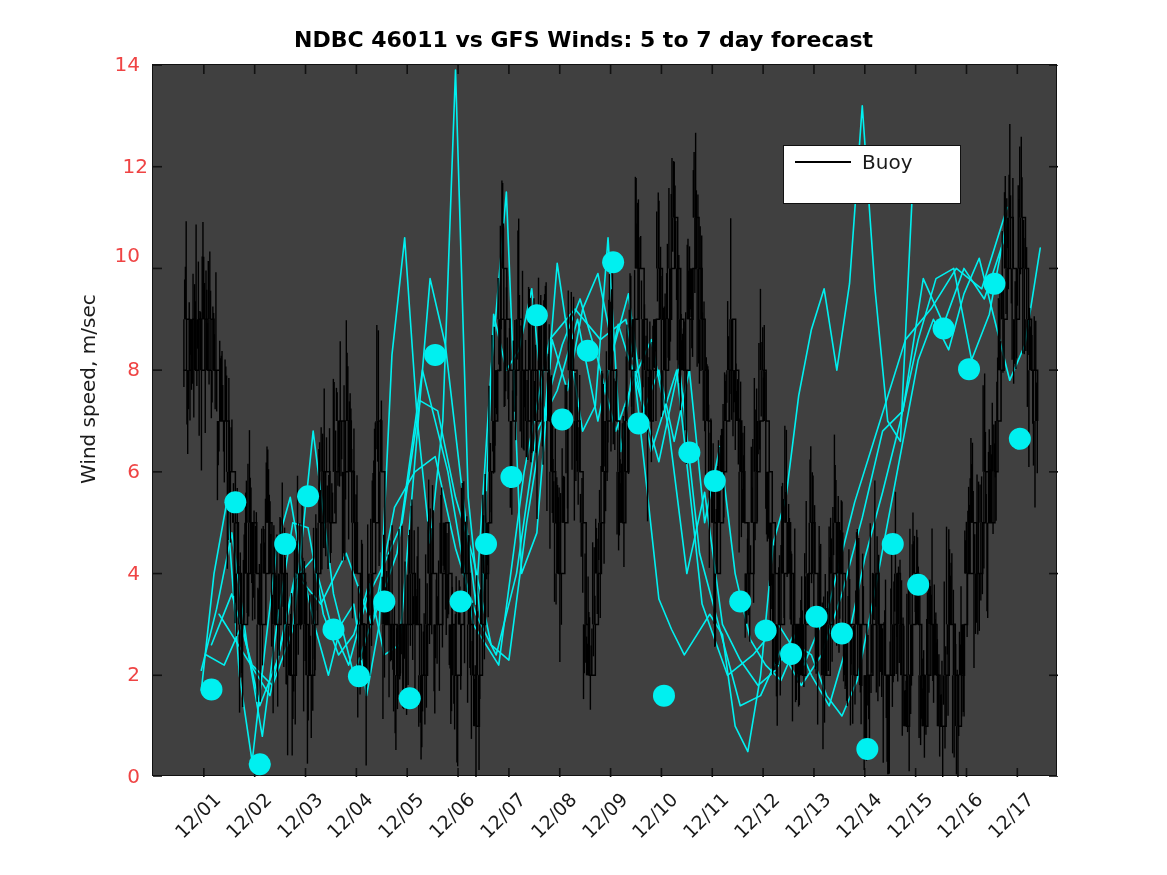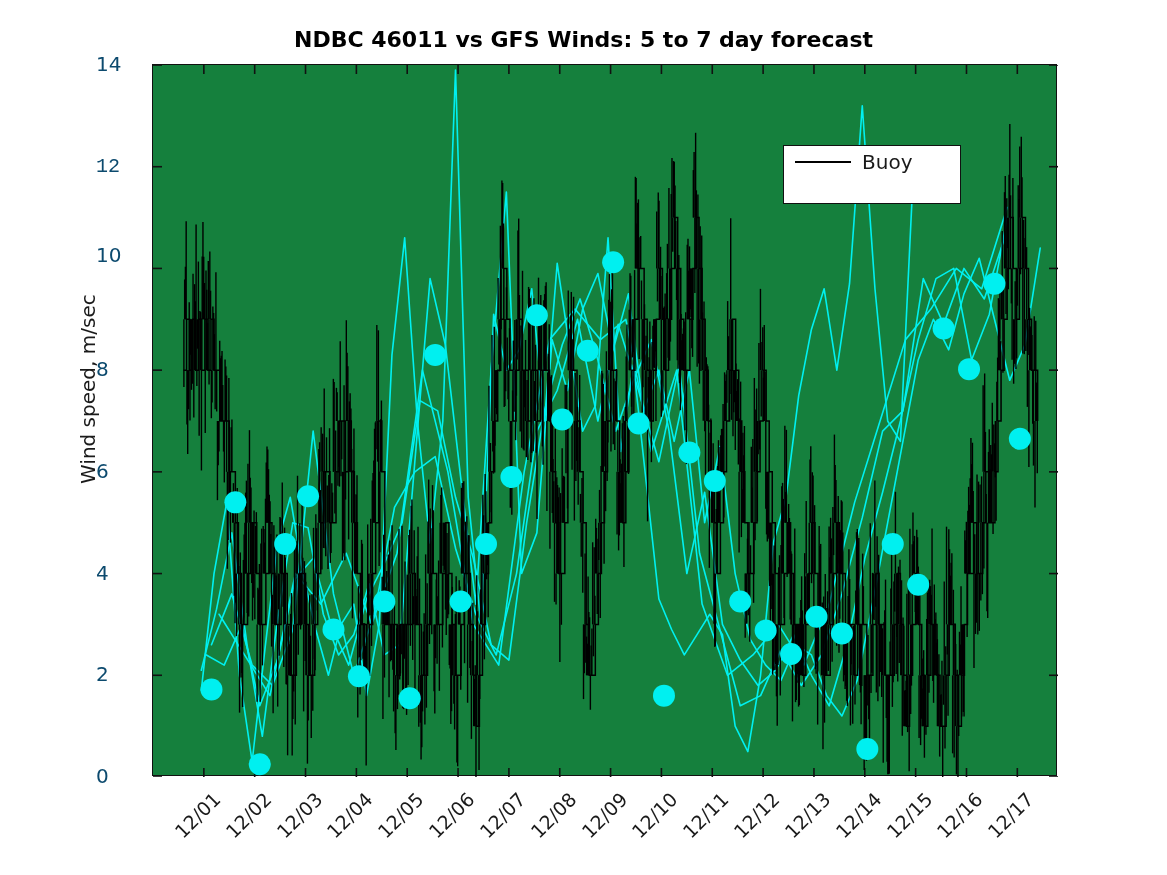--- a/index.html
+++ b/index.html
@@ -27,37 +27,37 @@
     letter-spacing: 0px;
   }
   #plot-frame {
     position: absolute;
     left: 152px;
     top: 64px;
     width: 905px;
     height: 712px;
     border: 1.6px solid #111111;
     box-sizing: border-box;
-    background: #15803d;
+    background: #404040;
   }
   #plot-svg {
     position: absolute;
     left: 0;
     top: 0;
     width: 905px;
     height: 712px;
     display: block;
   }
   .ytick-label {
     position: absolute;
     right: 0;
     width: 44px;
-    text-align: left;
+    text-align: right;
     font-size: 20px;
-    color: #0c4a6e;
+    color: #ef4444;
     transform: translateY(-50%);
   }
   #ylabel {
     position: absolute;
     left: -76px;
     top: 420px;
     font-size: 20px;
     color: #1a1a1a;
     transform: rotate(-90deg);
     transform-origin: left top;
@@ -1342,21 +1342,21 @@
     </div>
   </div>
 
   <div id="ytick-holder">
       <div class="ytick-label" style="left: 96px; width: 44px; top: 776px;">0</div>
       <div class="ytick-label" style="left: 96px; width: 44px; top: 674.286px;">2</div>
       <div class="ytick-label" style="left: 96px; width: 44px; top: 572.571px;">4</div>
       <div class="ytick-label" style="left: 96px; width: 44px; top: 470.857px;">6</div>
       <div class="ytick-label" style="left: 96px; width: 44px; top: 369.143px;">8</div>
       <div class="ytick-label" style="left: 96px; width: 44px; top: 255px;">10</div>
-      <div class="ytick-label" style="left: 96px; width: 44px; top: 165.714px; font-family: Liberation Mono, monospace;">12</div>
+      <div class="ytick-label" style="left: 104px; width: 44px; top: 165.714px;">12</div>
       <div class="ytick-label" style="left: 96px; width: 44px; top: 64px;">14</div>
     </div>
   <div id="xtick-holder">
       <div class="xtick-label" style="left: 142.843px; width: 66px; top: 788px;">12/01</div>
       <div class="xtick-label" style="left: 193.685px; width: 66px; top: 788px;">12/02</div>
       <div class="xtick-label" style="left: 244.528px; width: 66px; top: 788px;">12/03</div>
       <div class="xtick-label" style="left: 295.371px; width: 66px; top: 788px;">12/04</div>
       <div class="xtick-label" style="left: 346.213px; width: 66px; top: 788px;">12/05</div>
       <div class="xtick-label" style="left: 397.056px; width: 66px; top: 788px;">12/06</div>
       <div class="xtick-label" style="left: 447.899px; width: 66px; top: 788px;">12/07</div>

